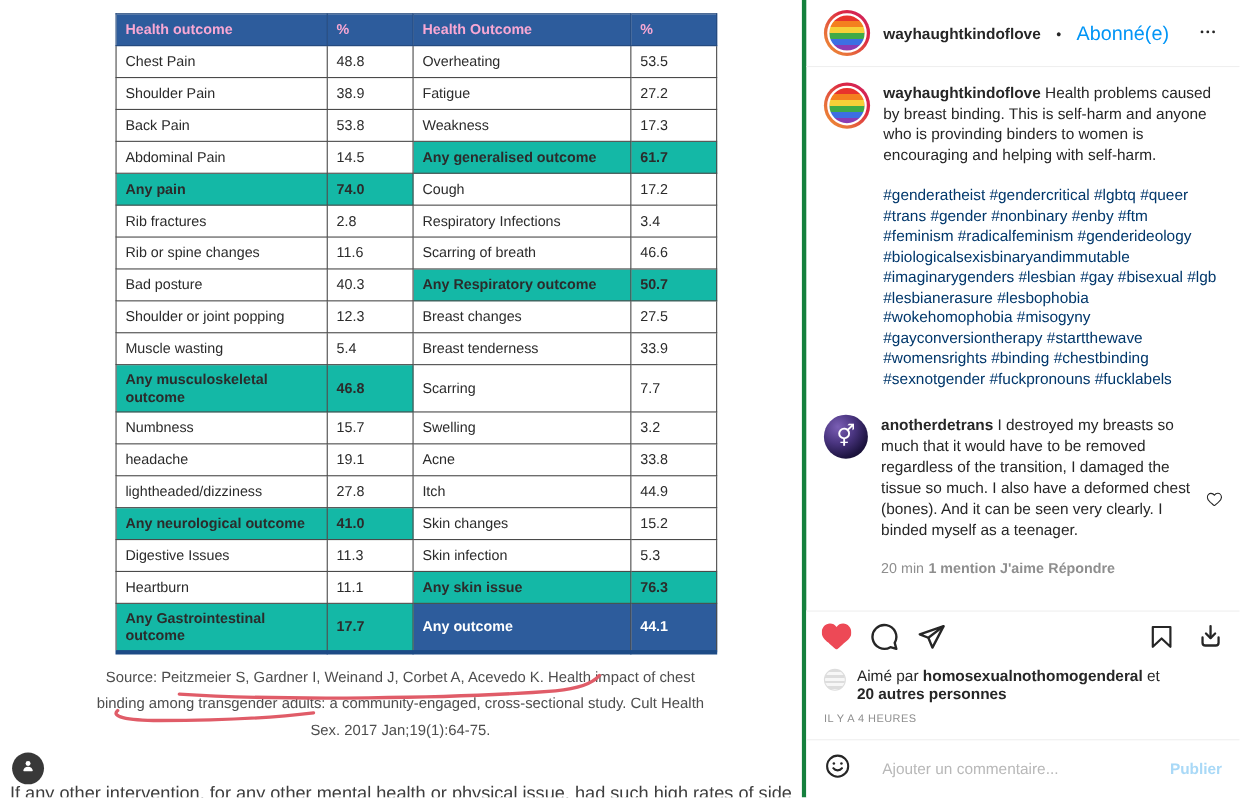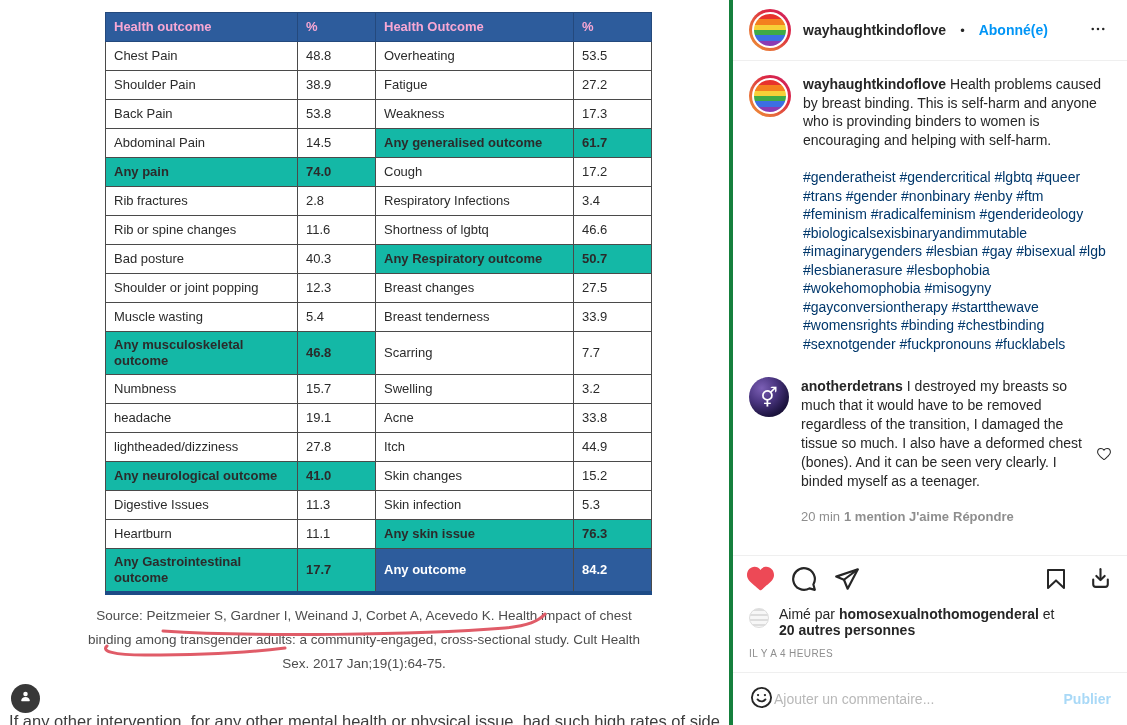--- a/index.html
+++ b/index.html
@@ -64,21 +64,21 @@
     width:42px; height:42px; border-radius:50%; flex:0 0 auto;
     background:linear-gradient(45deg,#f09433,#e6683c,#dc2743,#cc2366);
     display:flex; align-items:center; justify-content:center;
   }
   .avatar-rainbow {
     width:36px; height:36px; border-radius:50%; border:2px solid #fff;
     background:linear-gradient(to bottom,#e8332c 0 17%,#f4801f 17% 33%,#f7d038 33% 50%,#3faa47 50% 67%,#3c6fe3 67% 84%,#8b3bb3 84% 100%);
   }
   .username { font-weight:700; font-size:14px; color:#262626; }
   .dot-sep { color:#262626; font-size:13px; margin:0 2px; }
-  .follow-link { color:#0095f6; font-weight:700; font-size:14px; }
+  .follow-link { color:#0095f6; font-weight:400; font-size:18px; }
   .more-btn { margin-left:auto; background:none; border:none; cursor:pointer; padding:4px; }
 
   .scroll-area { padding:14px 16px 0 16px; }
   .caption-row, .comment-row { display:flex; gap:12px; }
   .text-col { width:306px; font-size:14px; line-height:18.5px; color:#262626; }
   .caption-user::after, .comment-user::after { content:" "; }
   .caption-user, .comment-user { font-weight:700; }
   .hashtags { margin-top:19px; color:#00376b; }
   .edited { margin-top:16px; color:#8e8e8e; font-size:13px; }
 
@@ -107,21 +107,21 @@
     background:repeating-linear-gradient(180deg,#ddd 0 2px,#f7f7f7 2px 5px);
     border:1px solid #ddd;
   }
   .likes-text b { font-weight:700; }
   .likes-count { display:block; font-weight:700; }
 
   .timestamp { padding:0 16px; margin-top:10px; font-size:10px; letter-spacing:.4px; color:#8e8e8e; }
 
   .composer {
     margin-top:13px; border-top:1px solid #efefef; height:53px;
-    display:flex; align-items:center; gap:0; padding:0 16px;
+    display:flex; align-items:center; gap:28px; padding:0 16px;
   }
   .composer input {
     flex:1; border:none; outline:none; font-size:14px; color:#262626;
     font-family:"Liberation Sans", sans-serif; background:transparent;
   }
   .composer input::placeholder { color:#b8b8b8; }
   .publish-btn {
     background:none; border:none; color:#a9d9f7; font-weight:700; font-size:14px; cursor:pointer;
   }
 </style>
@@ -178,21 +178,21 @@
         </tr>
         <tr>
           <td>Rib fractures</td>
           <td>2.8</td>
           <td>Respiratory Infections</td>
           <td>3.4</td>
         </tr>
         <tr>
           <td>Rib or spine changes</td>
           <td>11.6</td>
-          <td>Shortness of lgbtq</td>
+          <td>Scarring of breath</td>
           <td>46.6</td>
         </tr>
         <tr>
           <td>Bad posture</td>
           <td>40.3</td>
           <td class="hl">Any Respiratory outcome</td>
           <td class="hl">50.7</td>
         </tr>
         <tr>
           <td>Shoulder or joint popping</td>
@@ -245,21 +245,21 @@
         <tr>
           <td>Heartburn</td>
           <td>11.1</td>
           <td class="hl">Any skin issue</td>
           <td class="hl">76.3</td>
         </tr>
         <tr>
           <td class="hl">Any Gastrointestinal outcome</td>
           <td class="hl">17.7</td>
           <td class="dk">Any outcome</td>
-          <td class="dk">84.2</td>
+          <td class="dk">44.1</td>
         </tr>
       </tbody>
   </table>
 
   <div class="source">
     <div>Source: Peitzmeier S, Gardner I, Weinand J, Corbet A, Acevedo K. Health impact of chest</div>
     <div>binding among transgender adults: a community-engaged, cross-sectional study. Cult Health</div>
     <div>Sex. 2017 Jan;19(1):64-75.</div>
   </div>
 

